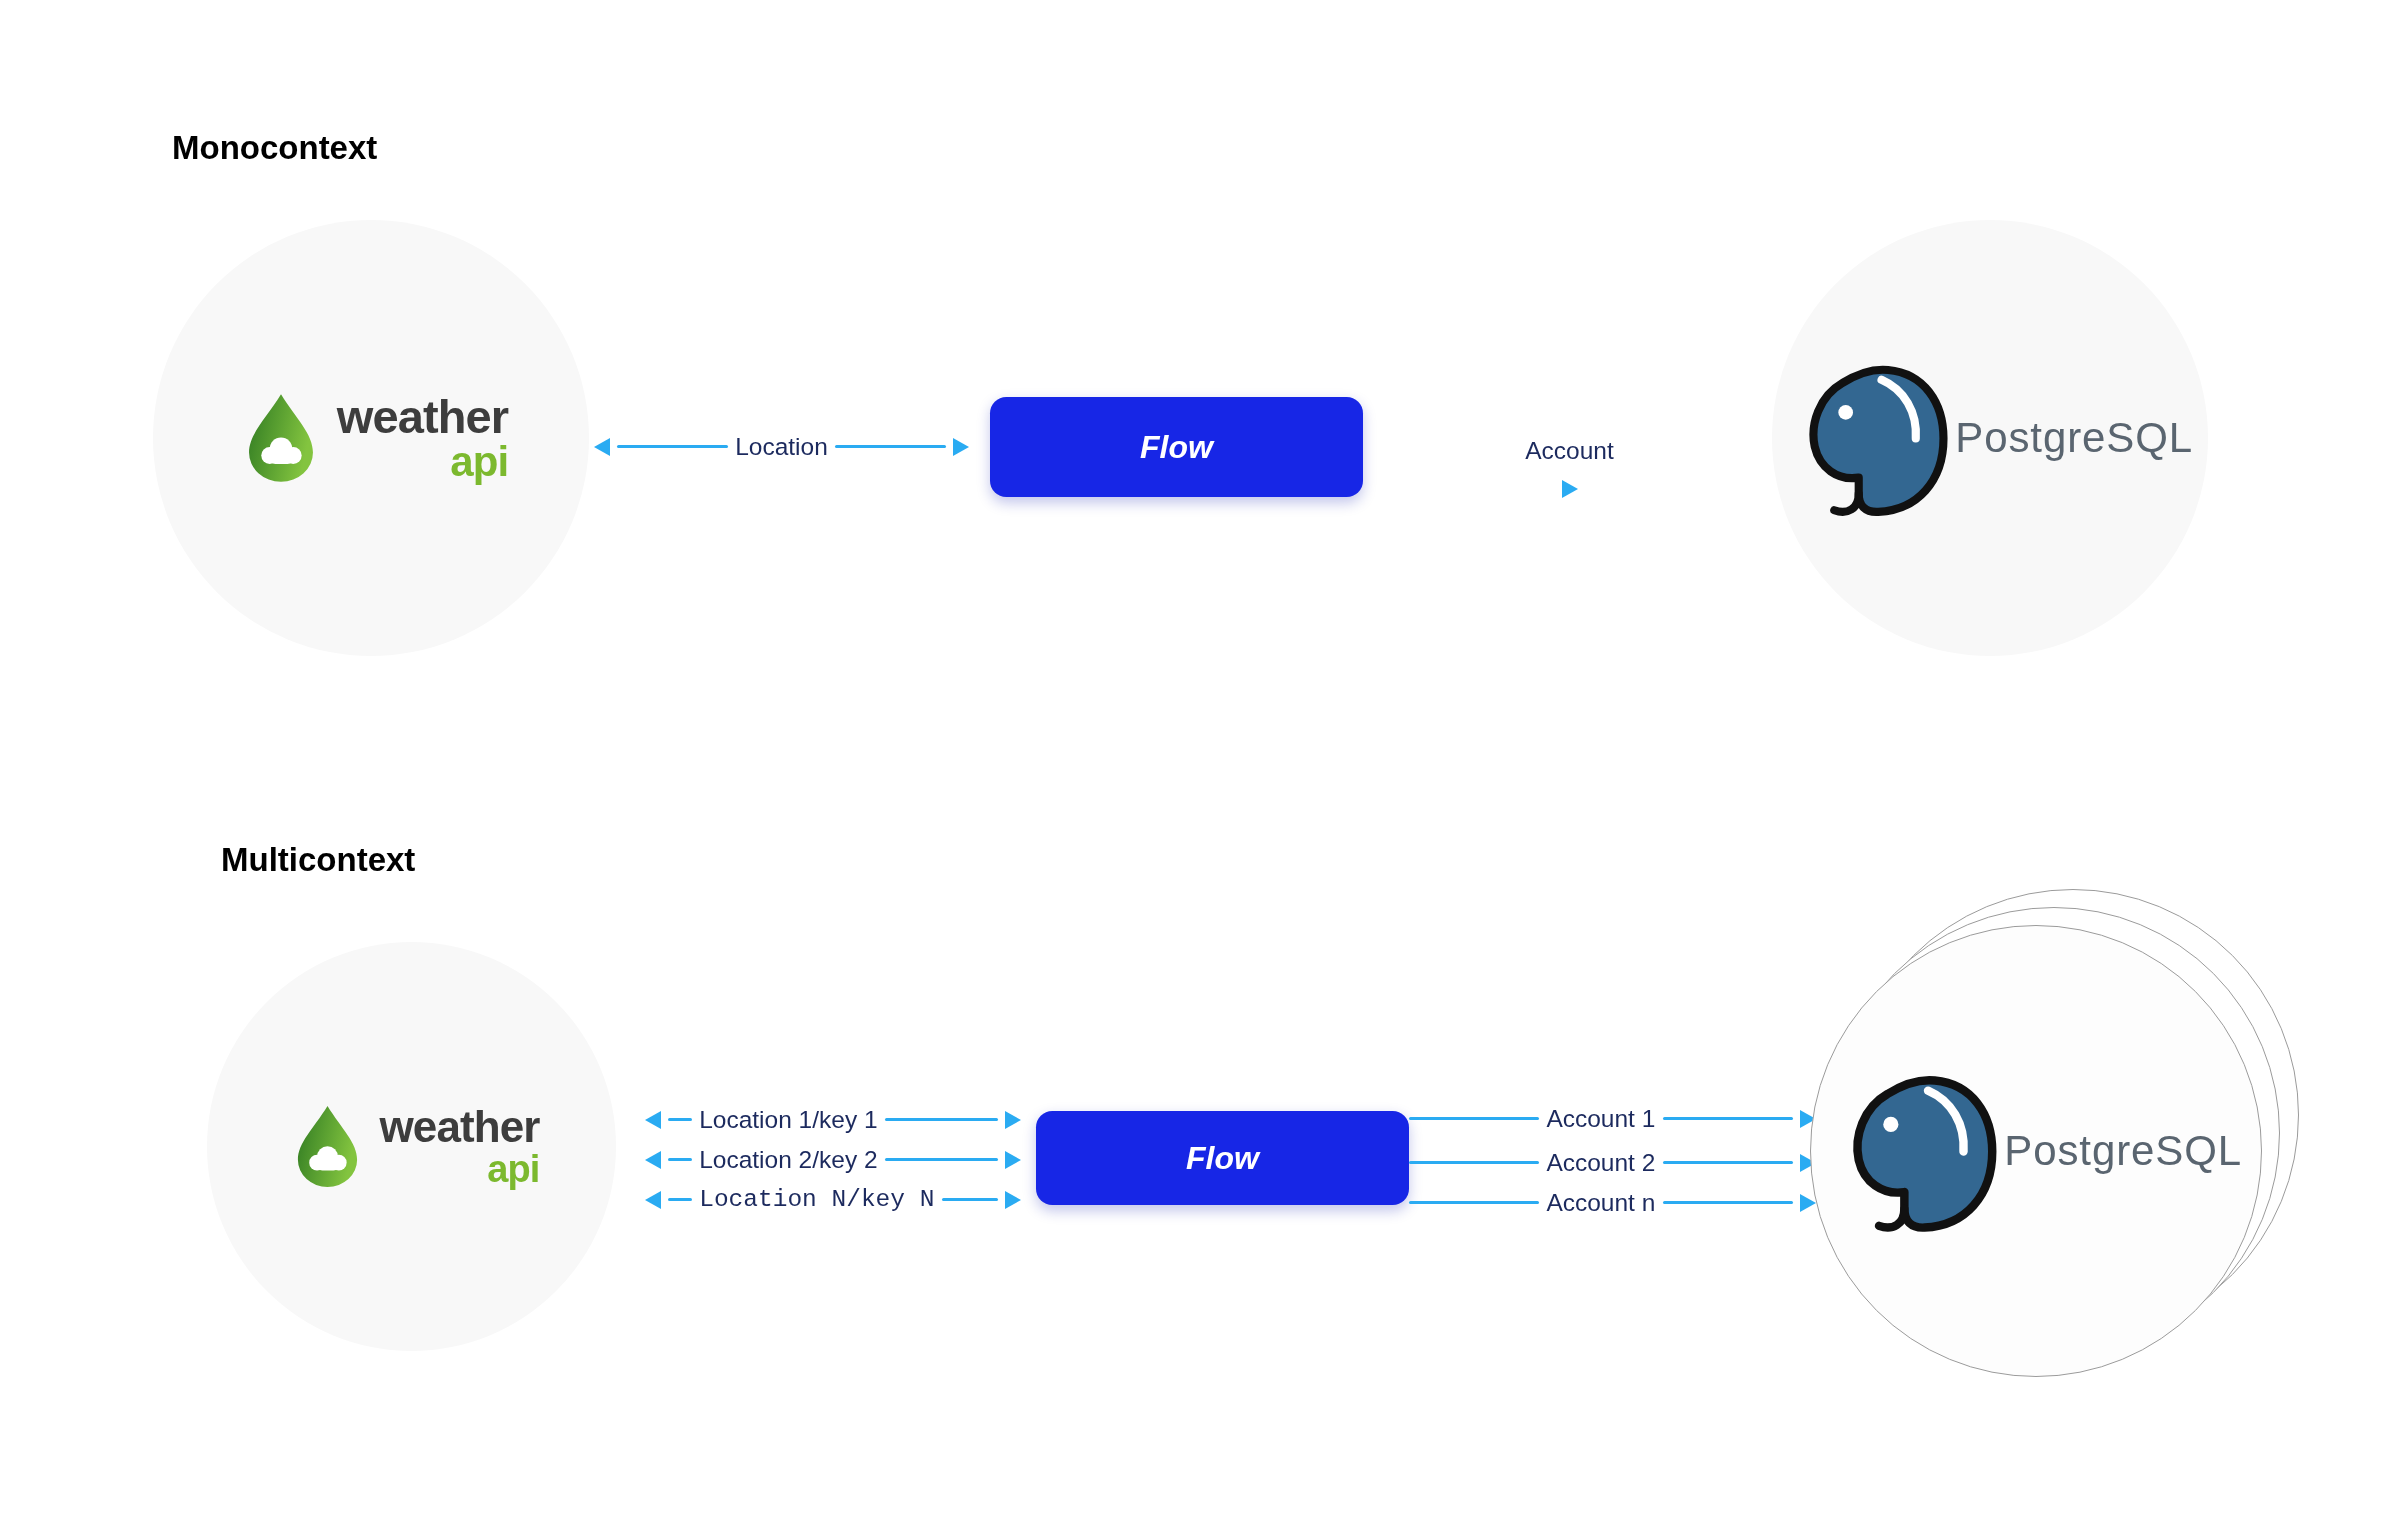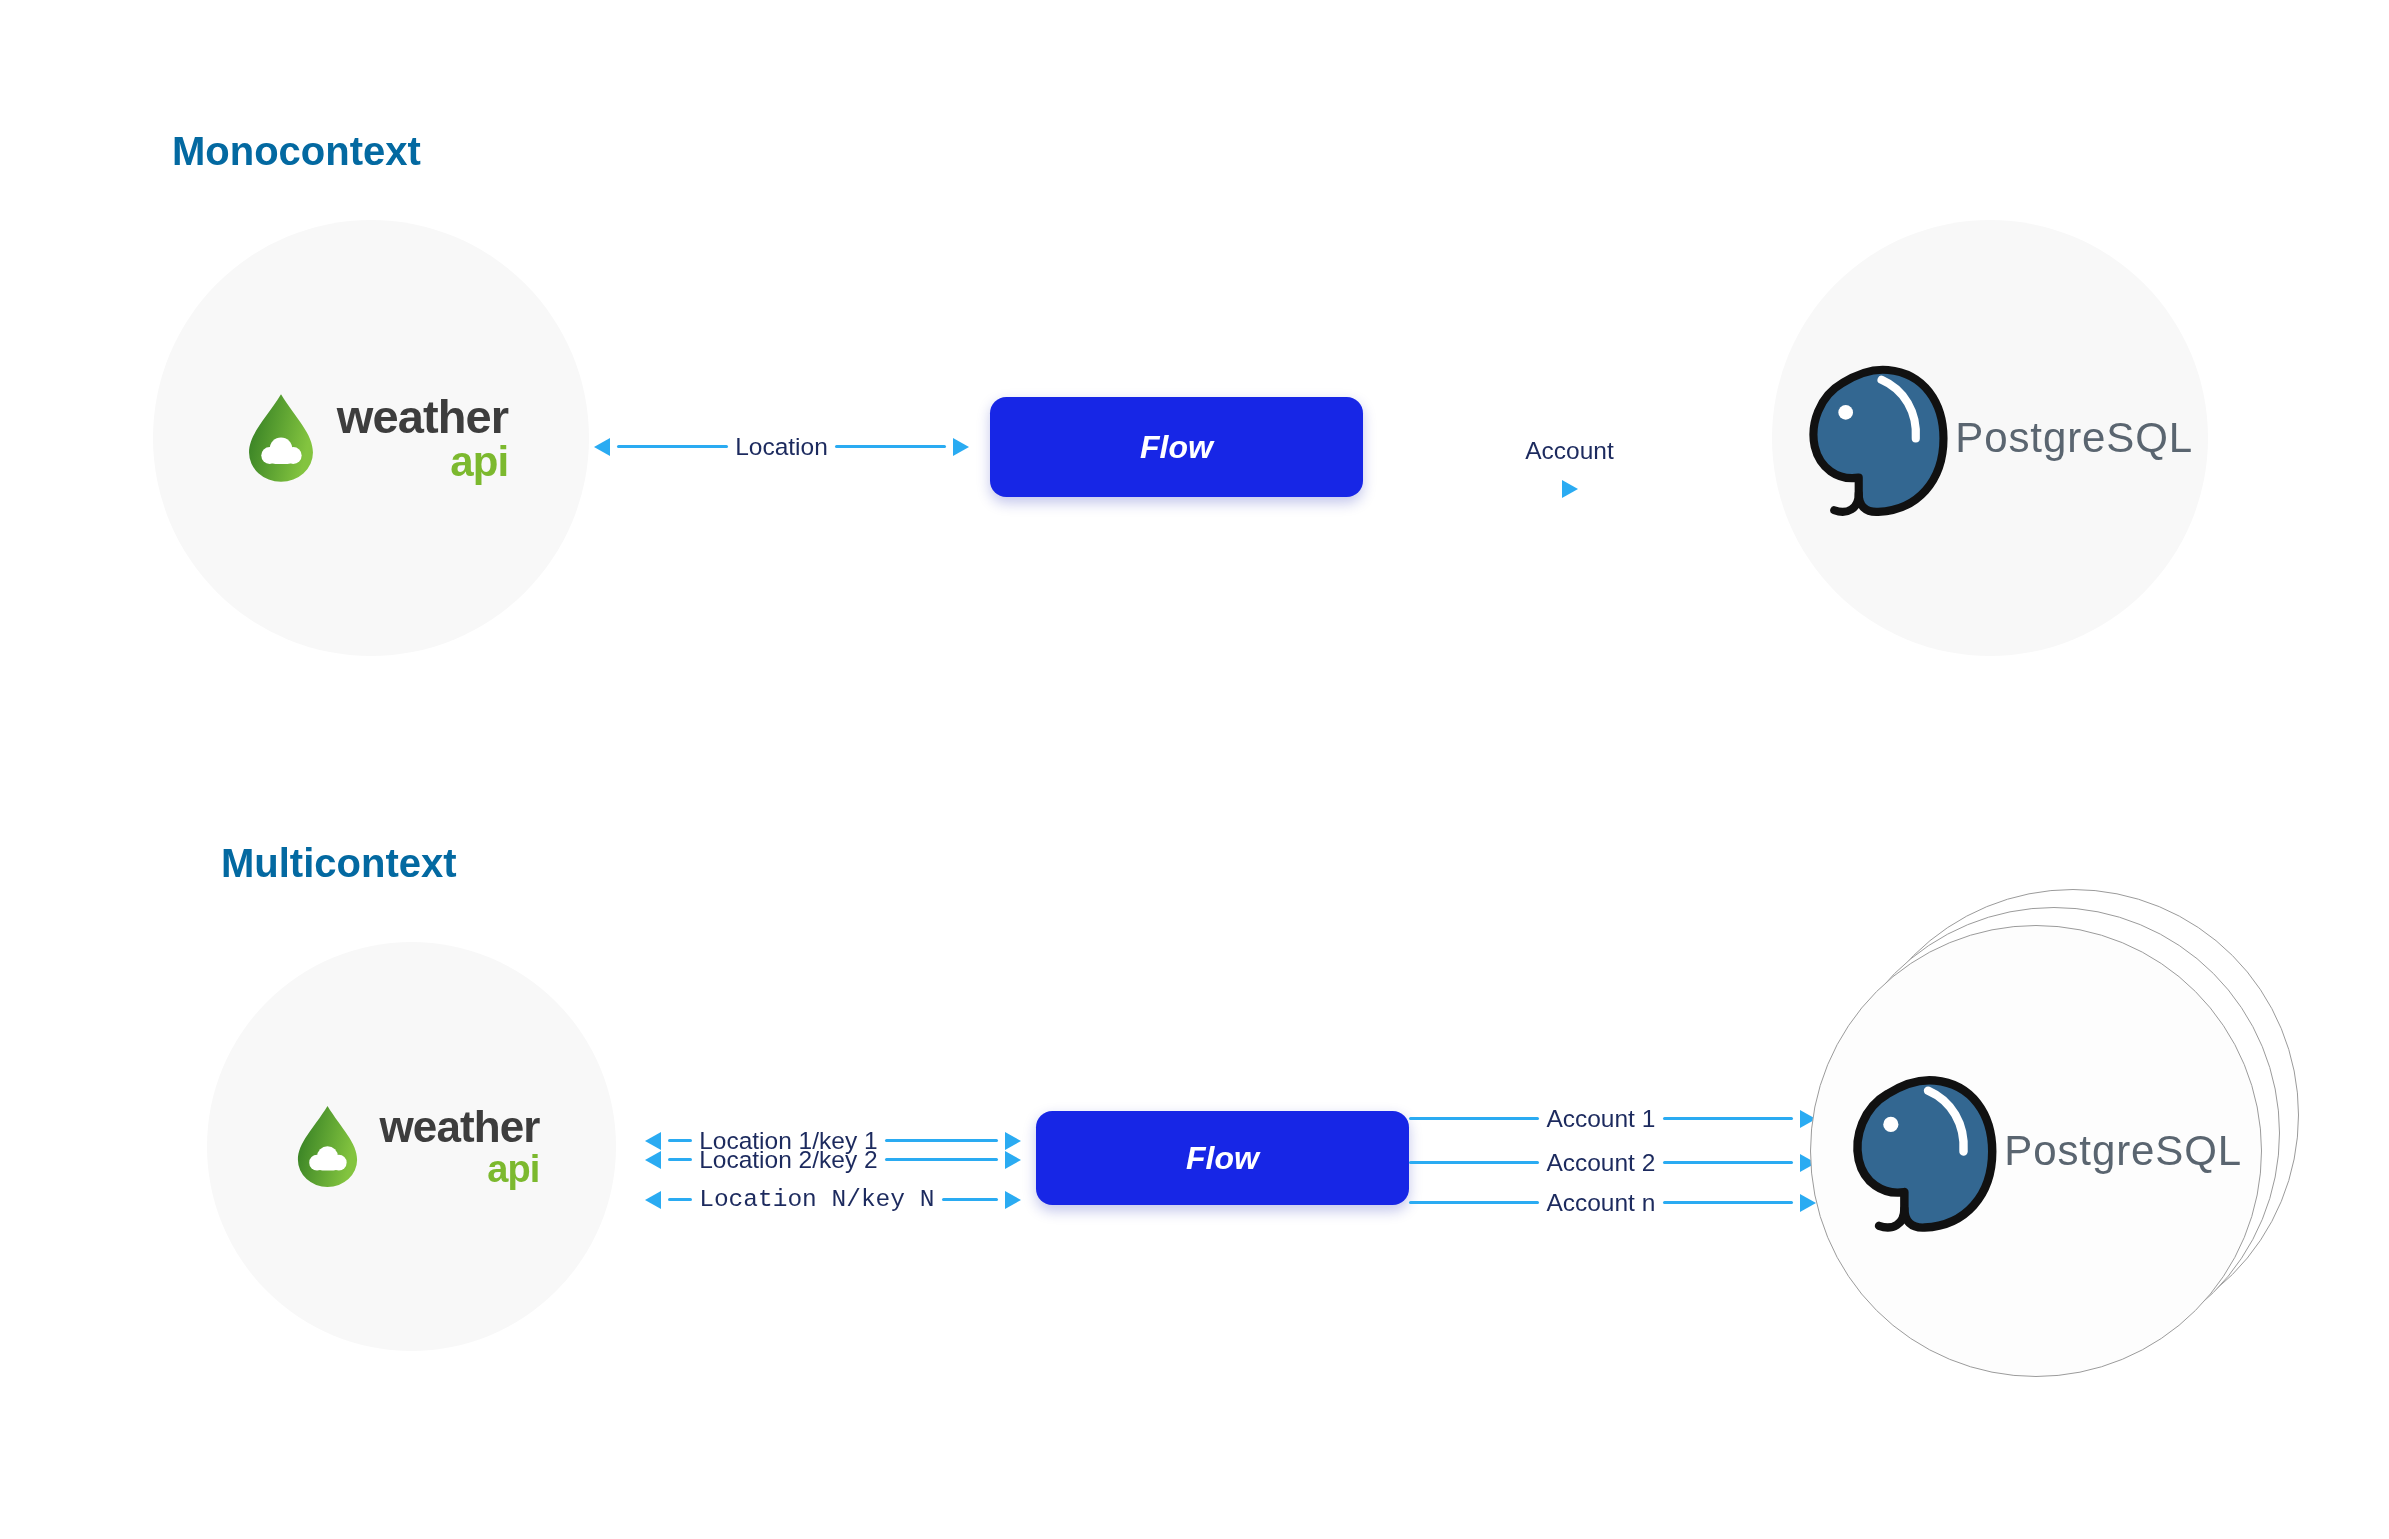--- a/index.html
+++ b/index.html
@@ -6,23 +6,23 @@
   .canvas {
     position: relative;
     width: 2389px;
     height: 1540px;
     background: #ffffff;
     font-family: "Liberation Sans", sans-serif;
     overflow: hidden;
   }
   .section-title {
     position: absolute;
-    font-size: 40px;
-    font-weight: bold;
-    color: #0369a1;
+    font-size: 33px;
+    font-weight: bold;
+    color: #000000;
     white-space: nowrap;
   }
   .bubble {
     position: absolute;
     border-radius: 50%;
     background: #f8f8f8;
     display: flex;
     align-items: center;
     justify-content: center;
   }
@@ -199,21 +199,21 @@
           <rect x="37" y="63" width="27" height="14" rx="7"></rect>
         </g>
       </svg>
       <div class="weather-words">
         <span class="weather-word f48">weather</span>
         <span class="api-word f42">api</span>
       </div>
     </div>
   </div>
 
-  <div class="arrow-row" style="left:645px; top:1103px; width:376px;margin-top:21px;">
+  <div class="arrow-row" style="left:645px; top:1103px; width:376px;">
     <div class="tri-left"></div>
     <div class="arrow-line stub"></div>
     <div class="arrow-label">Location 1/key 1</div>
     <div class="arrow-line"></div>
     <div class="tri-right"></div>
   </div>
   <div class="arrow-row" style="left:645px; top:1143px; width:376px;text-align:center;">
     <div class="tri-left"></div>
     <div class="arrow-line stub"></div>
     <div class="arrow-label">Location 2/key 2</div>

